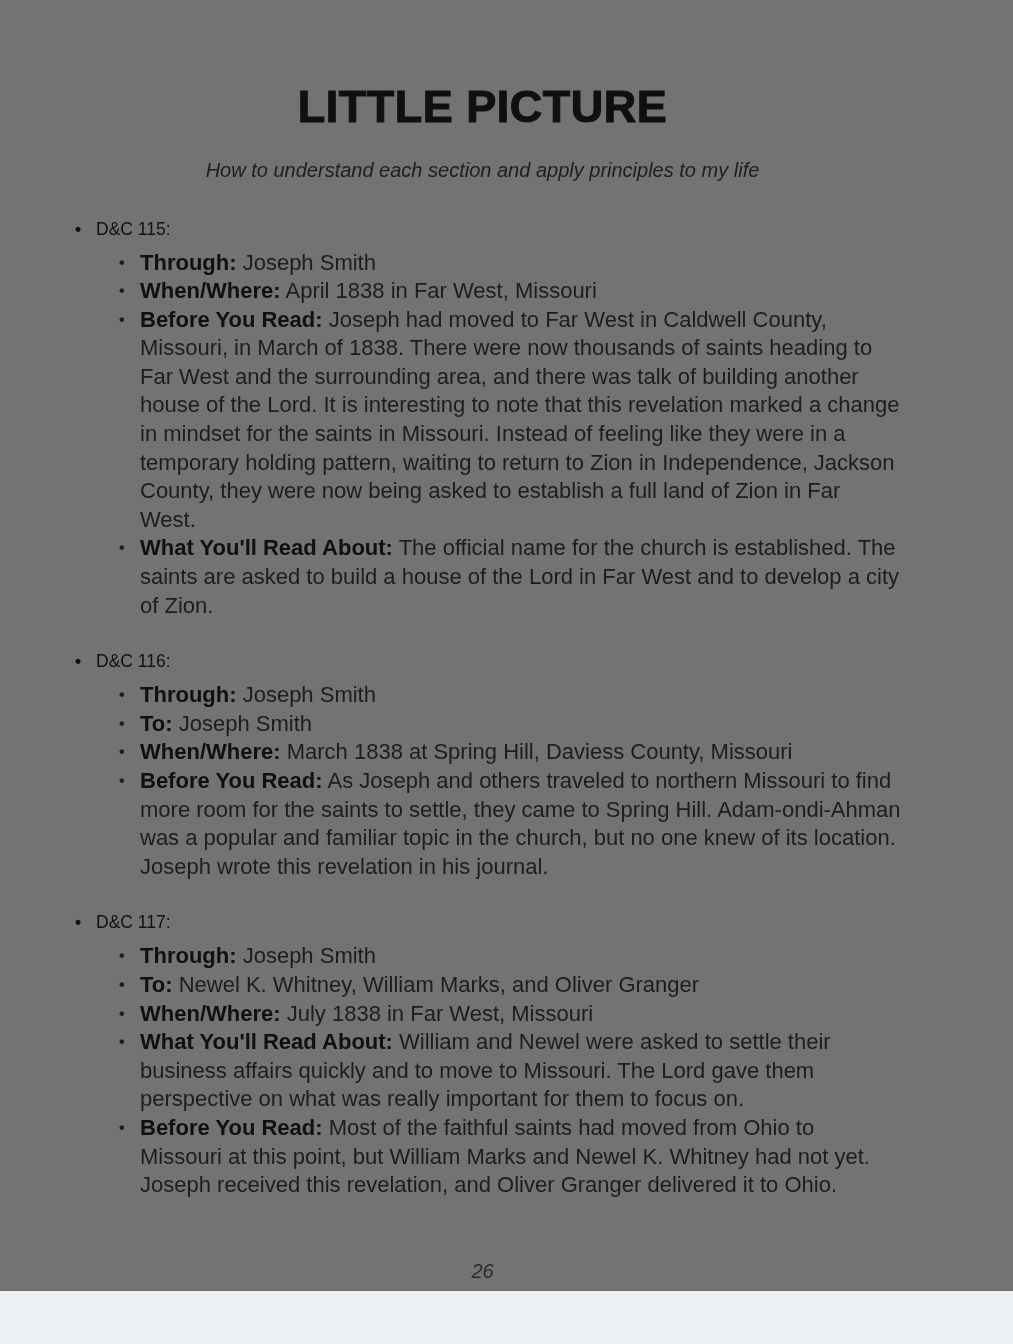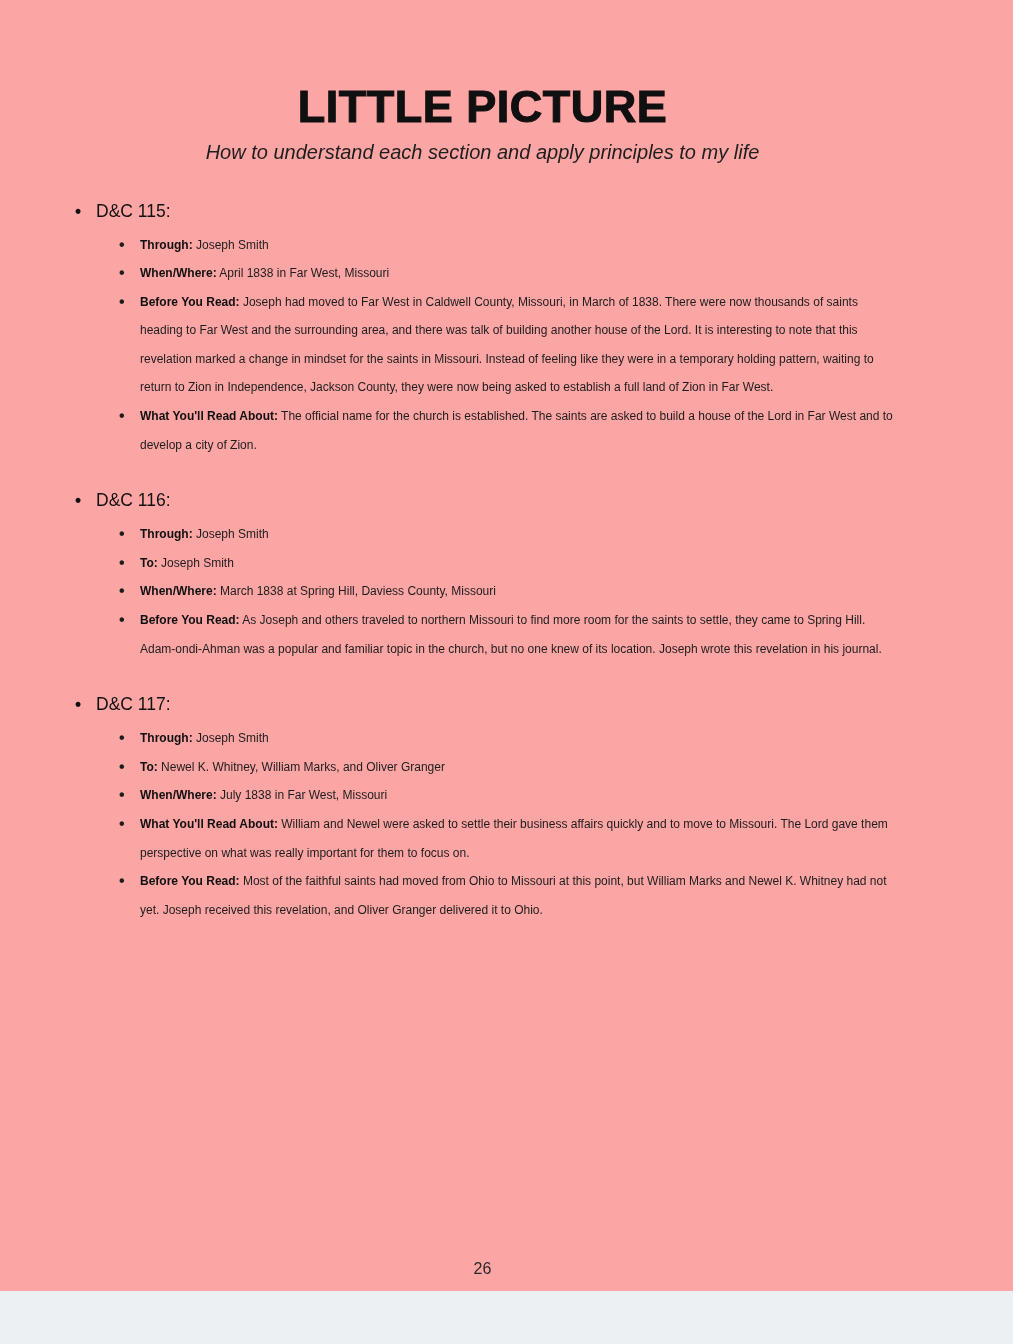--- a/index.html
+++ b/index.html
@@ -11,41 +11,41 @@
     width: 1013px;
     height: 1344px;
     position: relative;
     overflow: hidden;
     font-family: "Liberation Sans", "DejaVu Sans", sans-serif;
     color: #1c1c1c;
   }
   .page {
     position: absolute;
     inset: 0;
-    background: #fca5a5;
+    background: #737373;
   }
   .content-col {
     width: 965px; 
   }
   .header {
     text-align: center;
     padding-top: 82px;
   }
   .title {
     font-size: 45px;
     font-weight: 800;
     letter-spacing: 0.5px;
     color: #101010;
     -webkit-text-stroke: 1.1px #101010;
     line-height: 1.1;
   }
   .subtitle {
     font-size: 20px;
     font-style: italic;
-    margin-top: 9px;
+    margin-top: 27px;
     color: #1e1e1e;
   }
   .content {
     margin-top: 33px;
   }
   .section {
     margin-bottom: 27px;
   }
   .section-heading {
     display: flex;
@@ -66,37 +66,38 @@
   }
   .item {
     display: flex;
     margin-left: 119px;
   }
   .item .bullet {
     line-height: 28.6px;
   }
   .item-text {
     margin: 0;
-    font-size: 12px;
+    font-size: 22px;
     line-height: 28.6px;
     width: 762px;
     color: #1d1d1d;
   }
   .item-label {
     font-weight: 800;
     color: #101010;
   }
   .page-number {
     position: absolute;
     top: 1260px;
     left: 0;
     width: 965px;
     text-align: center;
-    font-size: 16px;
+    font-size: 20px;
     color: #2a2a2a;
+    font-style: italic;
   }
   .bottom-bar {
     position: absolute;
     left: 0;
     right: 0;
     top: 1291px;
     height: 53px;
     background: #edf0f2;
   }
 </style>

